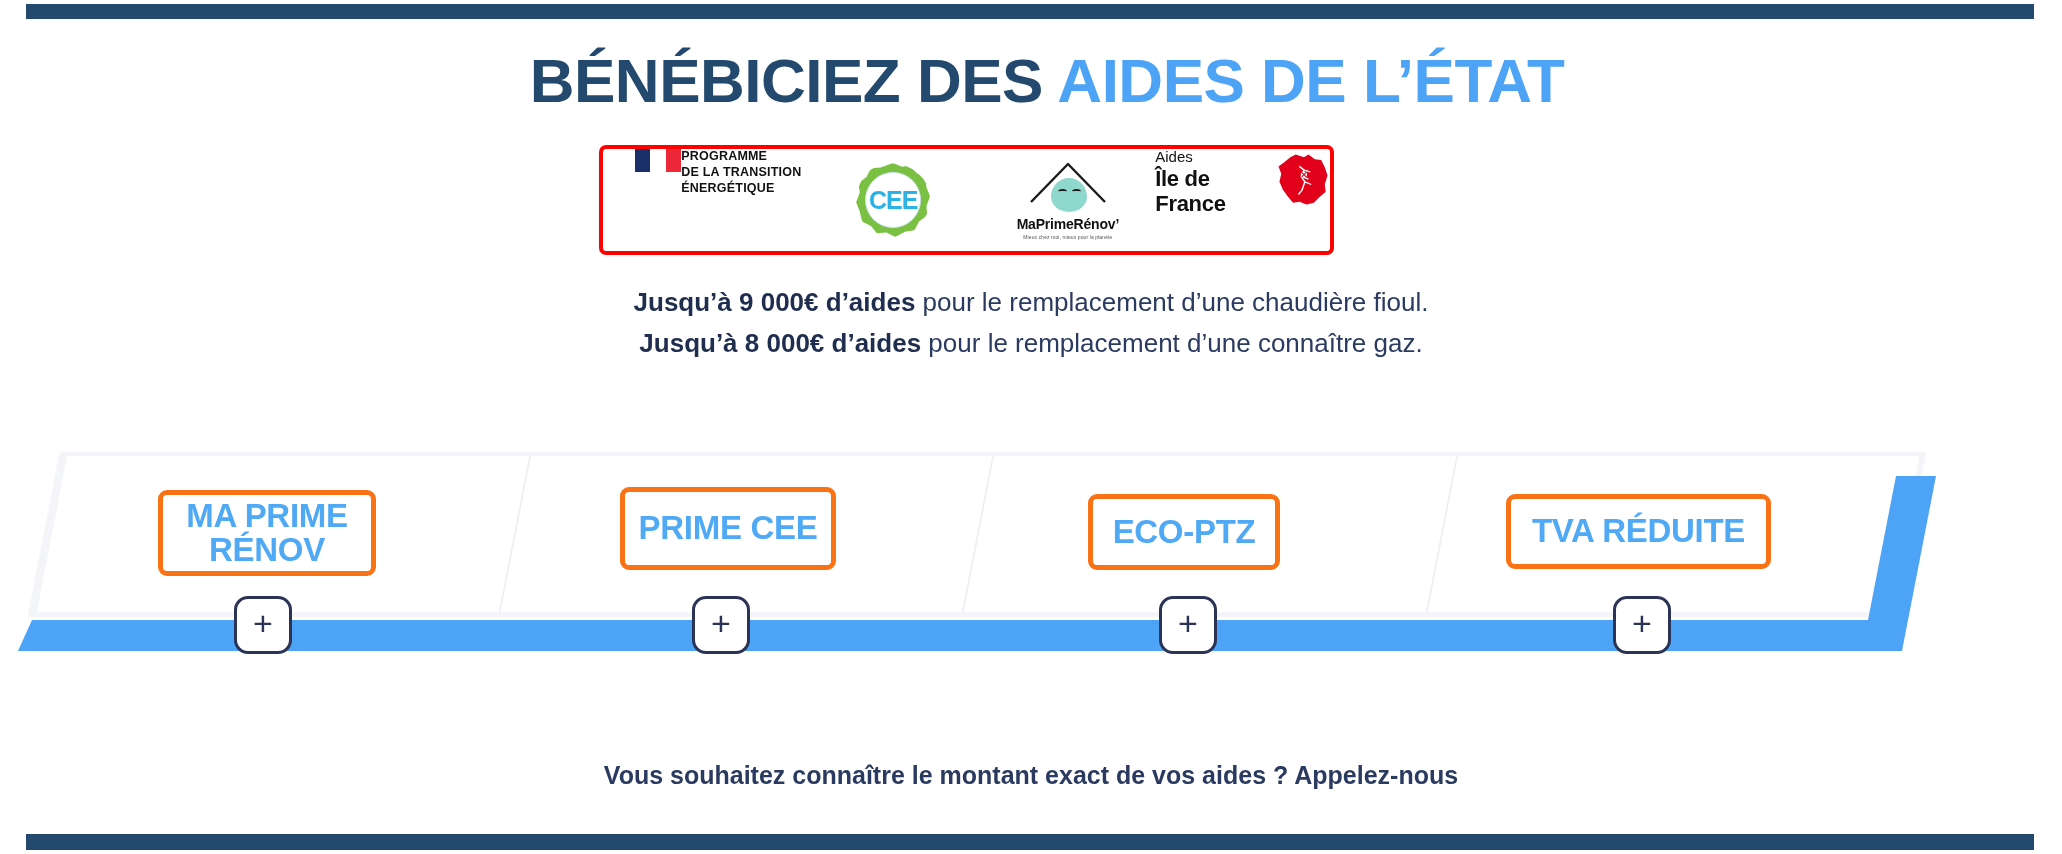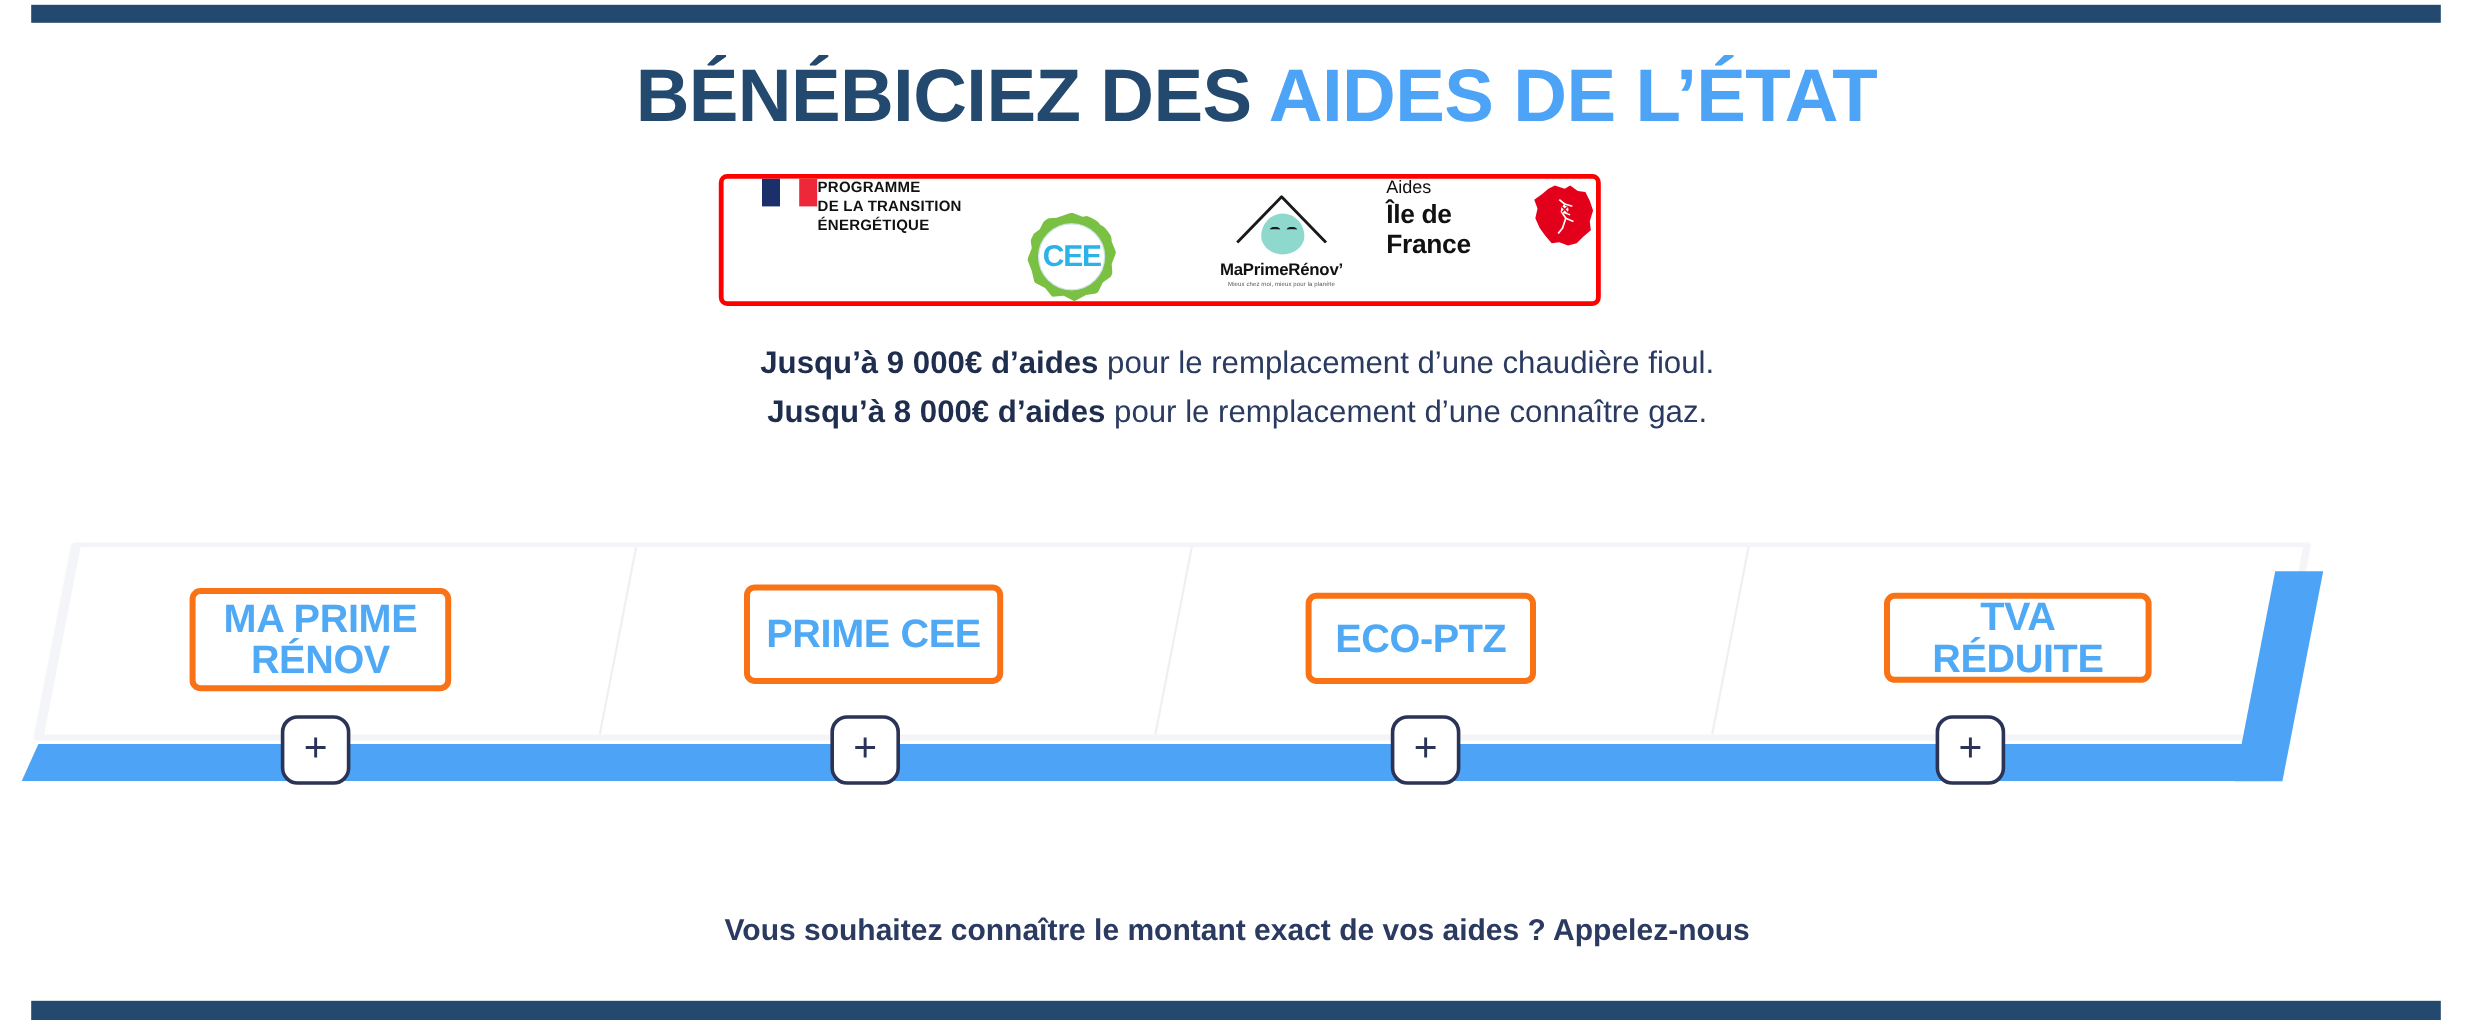--- a/index.html
+++ b/index.html
@@ -35,21 +35,21 @@
   .logo-strip{
     position:absolute; left:599px; top:145px;
     width:735px; height:110px;
     background:#ffffff;
     border:4px solid #ff0000;
     border-radius:7px;
     display:flex; align-items:center;
   }
   .logo-cell{
     flex:1 1 0; height:100%;
-    display:flex; align-items:flex-end; justify-content:center;
+    display:flex; align-items:center; justify-content:center;
   }
 
   
   .lg-prog{ flex-direction:row; align-items:flex-start; padding-left:28px; }
   .flag{ display:flex; width:46px; height:23px; margin-bottom:6px; }
   .flag i{ display:block; width:33%; height:100%; }
   .flag .b{ background:#1b2f6b; }
   .flag .w{ background:#ffffff; }
   .flag .r{ background:#ed2939; }
   .prog-text{
@@ -155,21 +155,21 @@
     border:5px solid #f97316;
     border-radius:9px;
     display:flex; align-items:center; justify-content:center;
     text-align:center;
     color:#4fa9f5; font-weight:700; line-height:1.04;
     font-size:33px; letter-spacing:-0.3px;
   }
   .card-1{ left:158px; top:490px; width:218px; height:86px; }
   .card-2{ left:620px; top:487px; width:216px; height:83px; }
   .card-3{ left:1088px; top:494px; width:192px; height:76px; }
-  .card-4{ left:1570px; top:494px; width:223px; height:75px; }
+  .card-4{ left:1506px; top:494px; width:265px; height:75px; }
 
   
   .plus{
     position:absolute; width:58px; height:58px;
     background:#ffffff; border:3.5px solid #2b3356; border-radius:14px;
     display:flex; align-items:center; justify-content:center;
     z-index:5;
   }
   .plus span{
     display:block; font-size:34px; line-height:1; color:#2b3356;

